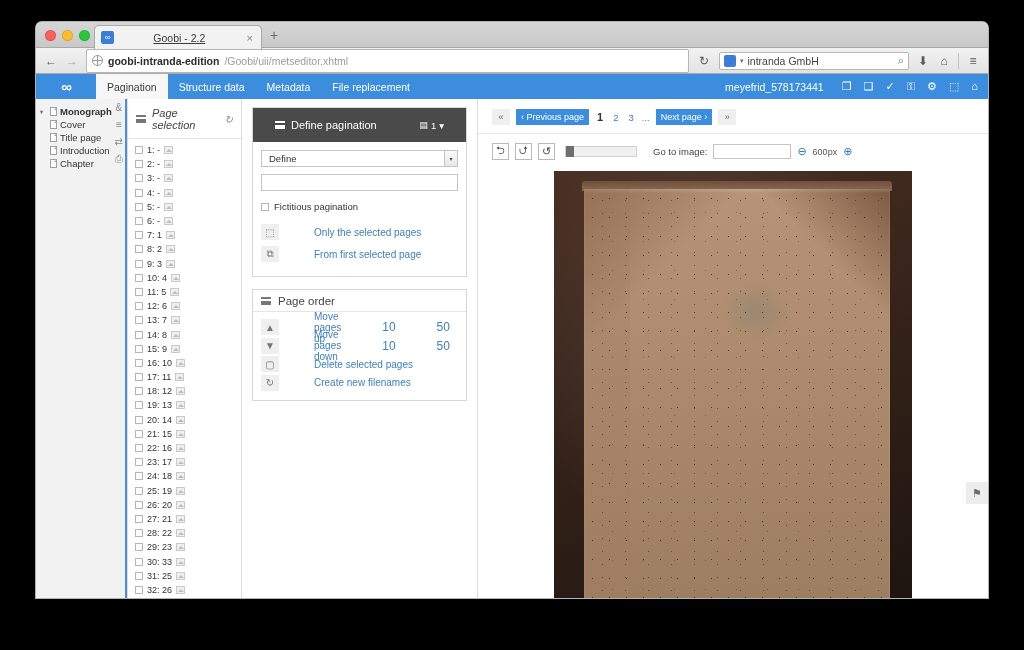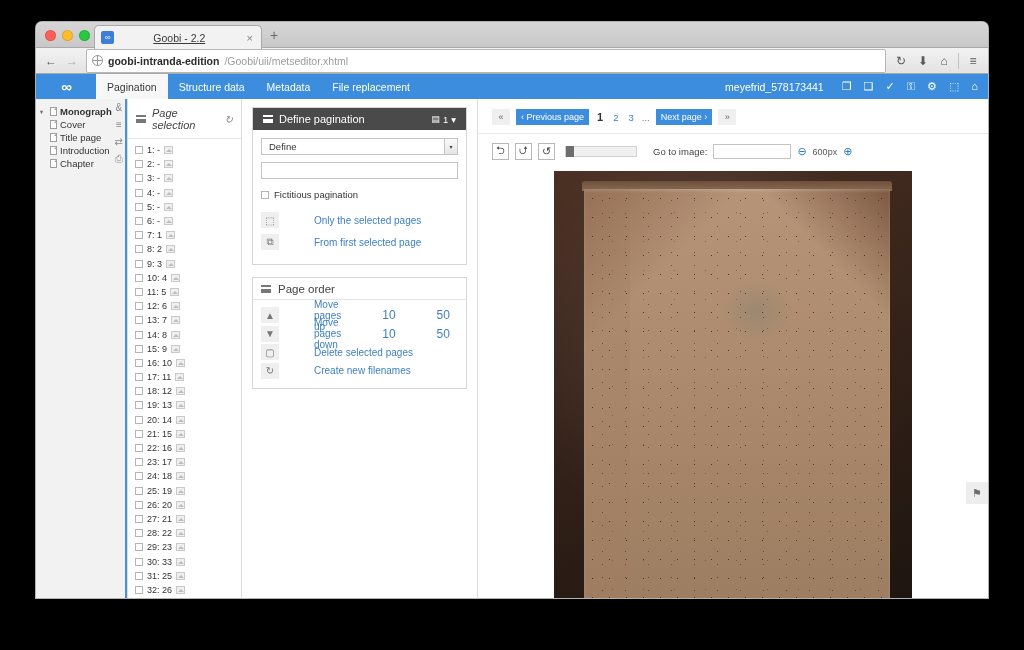--- a/index.html
+++ b/index.html
@@ -251,22 +251,22 @@
   
   .action-col {
     width: 236px;
     background: #fff;
     border-right: 1px solid #dcdcdc;
     padding: 8px 10px 0 10px;
   }
   .card { border: 1px solid #d6d6d6; margin-bottom: 12px; background: #fff; }
   .card-head {
     background: #4a4a4a; color: #fff;
-    height: 22px; display: flex; align-items: center;
-    padding: 0 10px; gap: 6px;
+    height: 34px; display: flex; align-items: center;
+    padding: 0 22px; gap: 6px;
   }
   .card-head .burger { border-color: #fff; }
   .card-head .burger::after { border-color: #fff; }
   .card-head-title { font-size: 11px; }
   .card-head-right {
     margin-left: auto; display: flex; align-items: center; gap: 3px;
     font-size: 9.5px;
   }
   .grid-icon { font-size: 9px; }
   .card-body { padding: 8px; }
@@ -447,20 +447,26 @@
 
   <div class="toolbar">
     <span class="navbtn">←</span>
     <span class="navbtn dim">→</span>
     <div class="urlbar">
       <span class="globe-icon"></span>
       <span class="url-strong">goobi-intranda-edition</span>
       <span class="url-rest">/Goobi/uii/metseditor.xhtml</span>
     </div>
     <span class="reload">↻</span>
+    <div class="searchbar">
+      <span class="search-engine"></span>
+      <span class="search-caret">▾</span>
+      <span class="search-text">intranda GmbH</span>
+      <span class="magnifier">⌕</span>
+    </div>
     <span class="tb-icon">⬇</span>
     <span class="tb-icon">⌂</span>
     <span class="tb-sep"></span>
     <span class="tb-icon">≡</span>
   </div>
 
   <div class="app">
 
     <div class="appbar">
       <div class="brand">∞</div>

